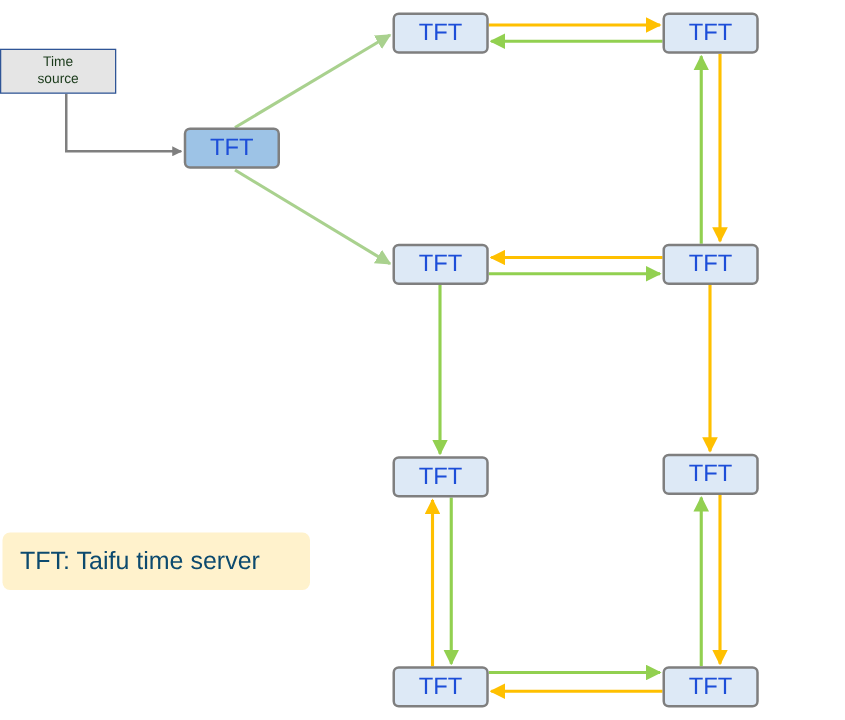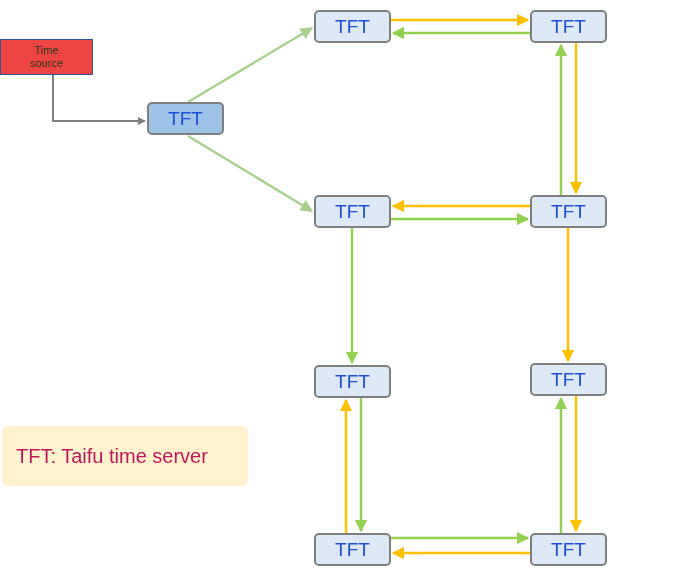--- a/index.html
+++ b/index.html
@@ -5,25 +5,25 @@
   html, body { margin: 0; padding: 0; background: #ffffff; }
   body { width: 676px; height: 576px; position: relative; overflow: hidden;
          font-family: "Liberation Sans", "DejaVu Sans", sans-serif; }
   svg.wires { position: absolute; left: 0; top: 0; width: 676px; height: 576px; }
   .node { position: absolute; box-sizing: border-box; width: 77px; height: 33px;
           border: 2px solid #7f7f7f; border-radius: 5px; background: #dde9f6;
           display: flex; align-items: center; justify-content: center;
           font-size: 19px; color: #1d4ed8; }
   .node.root { background: #9dc3e6; }
   .source { position: absolute; left: 0; top: 39px; width: 93px; height: 36px; box-sizing: border-box;
-            background: #ef4444; border: 1.5px solid #2f5597; color: #1a3a1a;
+            background: #e5e5e5; border: 1.5px solid #2f5597; color: #1a3a1a;
             font-size: 11px; line-height: 13px; text-align: center;
             display: flex; align-items: center; justify-content: center; }
-  .legend { position: absolute; left: 2px; top: 426px; width: 246px; height: 60px;
-            background: #fff2cc; border-radius: 6px; color: #be185d; font-size: 20px;
+  .legend { position: absolute; left: 2px; top: 426px; width: 246px; height: 46px;
+            background: #fff2cc; border-radius: 6px; color: #0c4a6e; font-size: 20px;
             display: flex; align-items: center; padding-left: 14px; box-sizing: border-box; }
 </style>
 </head>
 <body>
 
 <svg class="wires" viewBox="0 0 676 576">
   <defs>
     <marker id="ah-gray" viewBox="0 0 10 10" refX="9" refY="5" markerWidth="4" markerHeight="4" orient="auto">
         <path d="M0,0 L10,5 L0,10 z" fill="#7f7f7f"></path>
       </marker>

